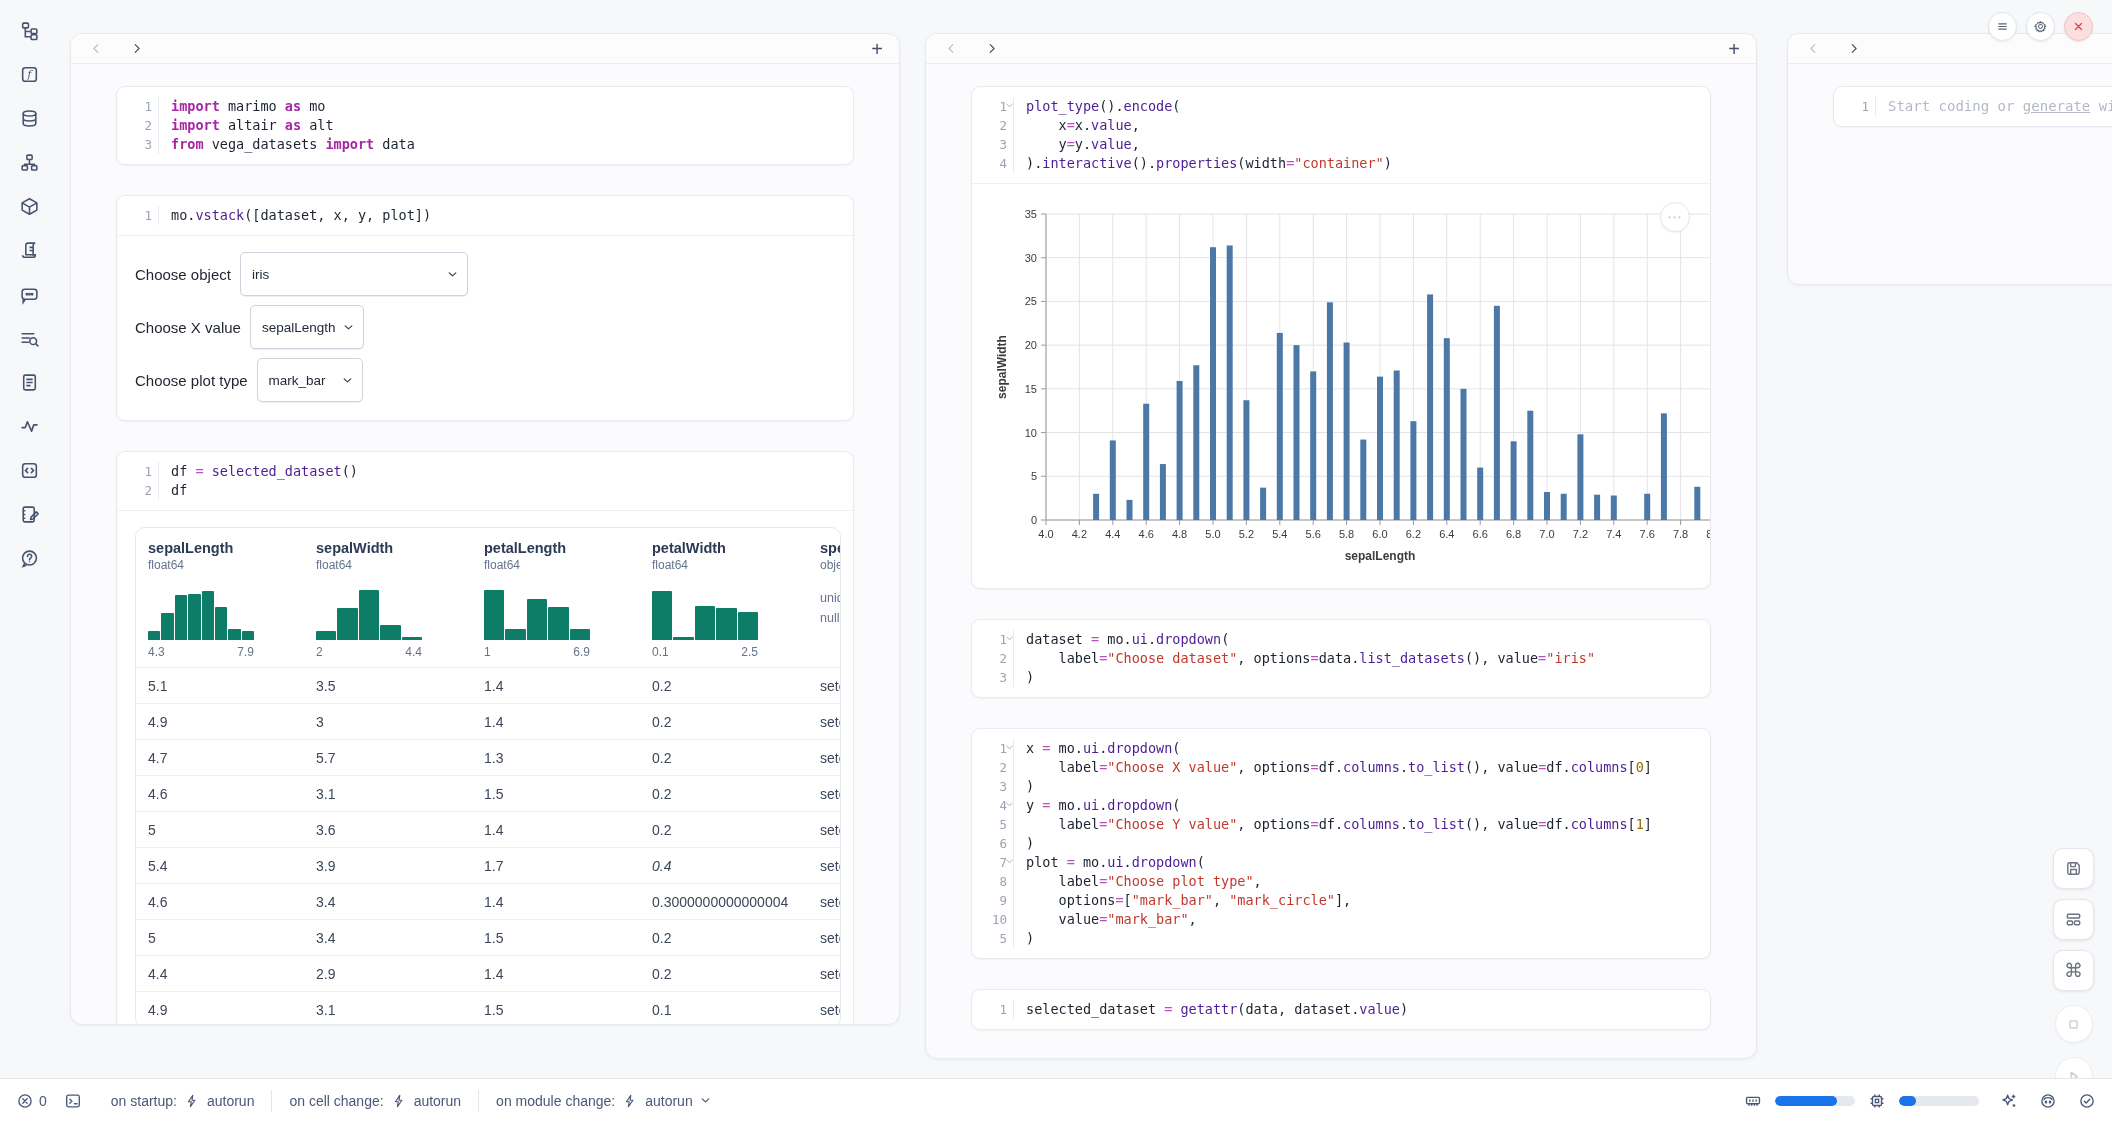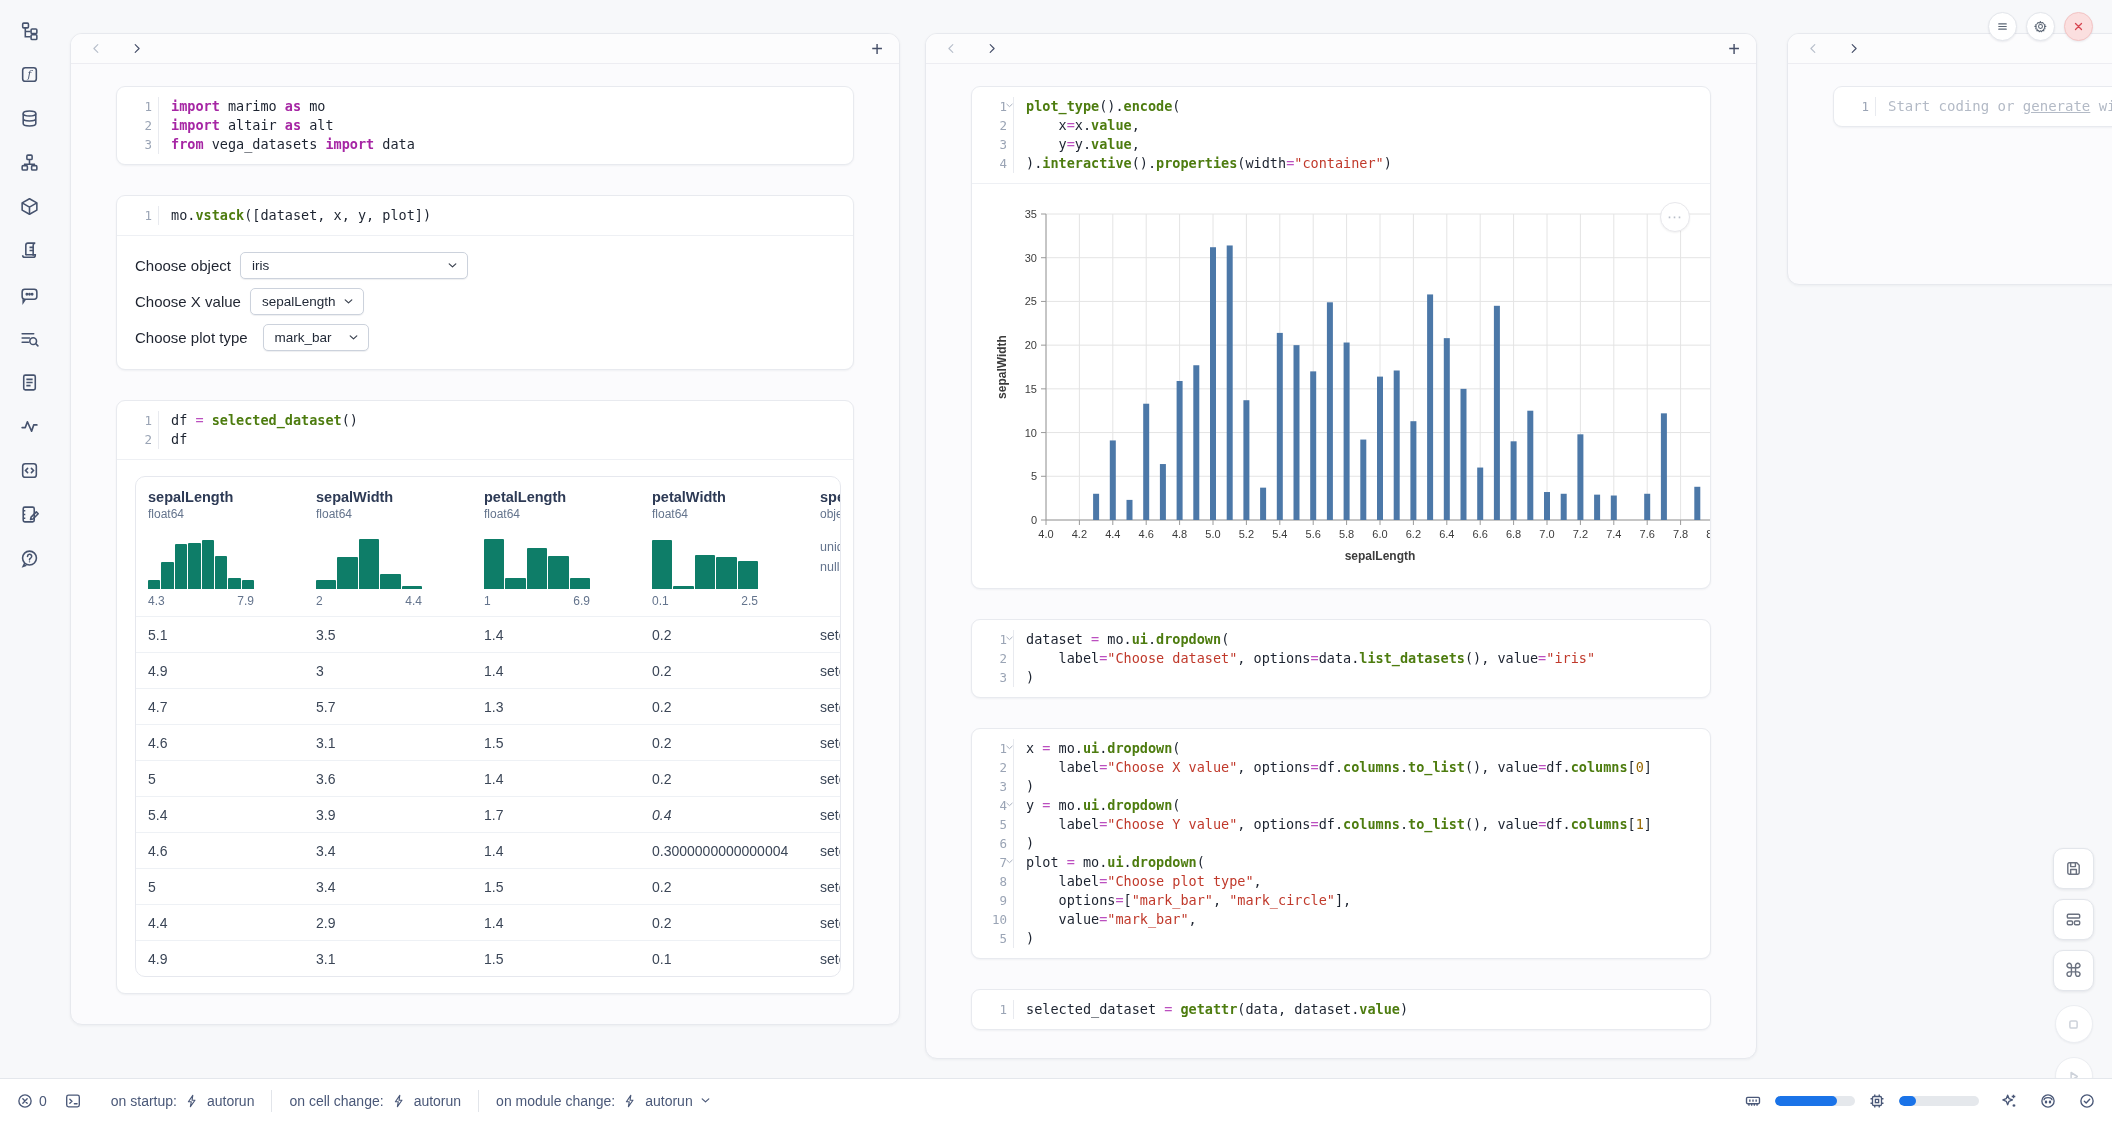--- a/index.html
+++ b/index.html
@@ -29,29 +29,29 @@
 
   
   .cell { background:#fff; border:1px solid #e8eaef; border-radius:9px;
     box-shadow:0 1px 2px rgba(25,35,60,.05); margin-bottom:30px; overflow:hidden; }
   .code { padding:10px 0; }
   .code-row { display:flex; }
   .ln { width:42px; flex:0 0 42px; text-align:right; padding-right:6px; color:#9aa4b5;
     font:12.5px/19px "DejaVu Sans Mono", monospace; border-right:1px solid #e8eaef; position:relative; }
   .fold { position:absolute; right:-1px; top:4px; width:9px; height:9px; color:#a8b0bf; }
   .lc { padding-left:12px; font:13.5px/19px "DejaVu Sans Mono", monospace; color:#1c2330; white-space:pre; }
-  .tk-k { color:#a626a4; font-weight:bold; } .tk-f { color:#4d7c0f;font-weight:bold; }
+  .tk-k { color:#a626a4; font-weight:bold; } .tk-f { color:#4c1d95; }
   .tk-s { color:#c0392b; } .tk-o { color:#bb4fbf; } .tk-n { color:#986801; } .tk-p { color:#1c2330; }
   .output { border-top:1px solid #eef0f4; padding:16px 18px; position:relative; }
 
   
   .ctl-row { display:flex; align-items:center; margin-bottom:9px; }
   .ctl-row:last-child { margin-bottom:2px; }
   .ctl-label { font-size:15px; color:#1f2430; margin-right:9px; }
-  .select { height:27px; background:#fff; border:1px solid #ccd2dc; border-radius:5px;
+  .select { height:44px; background:#fff; border:1px solid #ccd2dc; border-radius:5px;
     box-shadow:0 1px 1px rgba(20,30,60,.07); display:inline-flex; align-items:center;
     justify-content:space-between; padding:0 9px 0 11px; font-size:13.5px; color:#222a38; cursor:pointer; gap:8px; }
   .select svg { width:11px; height:11px; color:#39404e; }
 
   
   .tbl-box { border:1px solid #e6e8ee; border-radius:10px; overflow:hidden; width:706px; }
   table.df { border-collapse:collapse; table-layout:fixed; width:718px; }
   table.df th, table.df td { text-align:left; vertical-align:top; overflow:hidden; white-space:nowrap; }
   table.df th { padding:12px 10px 8px 12px; }
   table.df td { padding:10px 10px 9px 12px; font-size:14px; color:#3b4657; border-top:1px solid #eef1f5; }
@@ -417,21 +417,21 @@
               <span class="ctl-label">Choose X value</span>
               <span class="select" style="min-width: 106px;">
                 <span>sepalLength</span>
                 <svg viewBox="0 0 20 20">
                   <use href="#i-caret"></use>
                 </svg>
               </span>
             </div>
             <div class="ctl-row">
               <span class="ctl-label">Choose plot type</span>
-              <span class="select" style="min-width: 106px; margin-left: 6px;">
+              <span class="select" style="min-width: 106px;">
                 <span>mark_bar</span>
                 <svg viewBox="0 0 20 20">
                   <use href="#i-caret"></use>
                 </svg>
               </span>
             </div>
           </div>
         </div>
       </div>
       <div class="cell">

